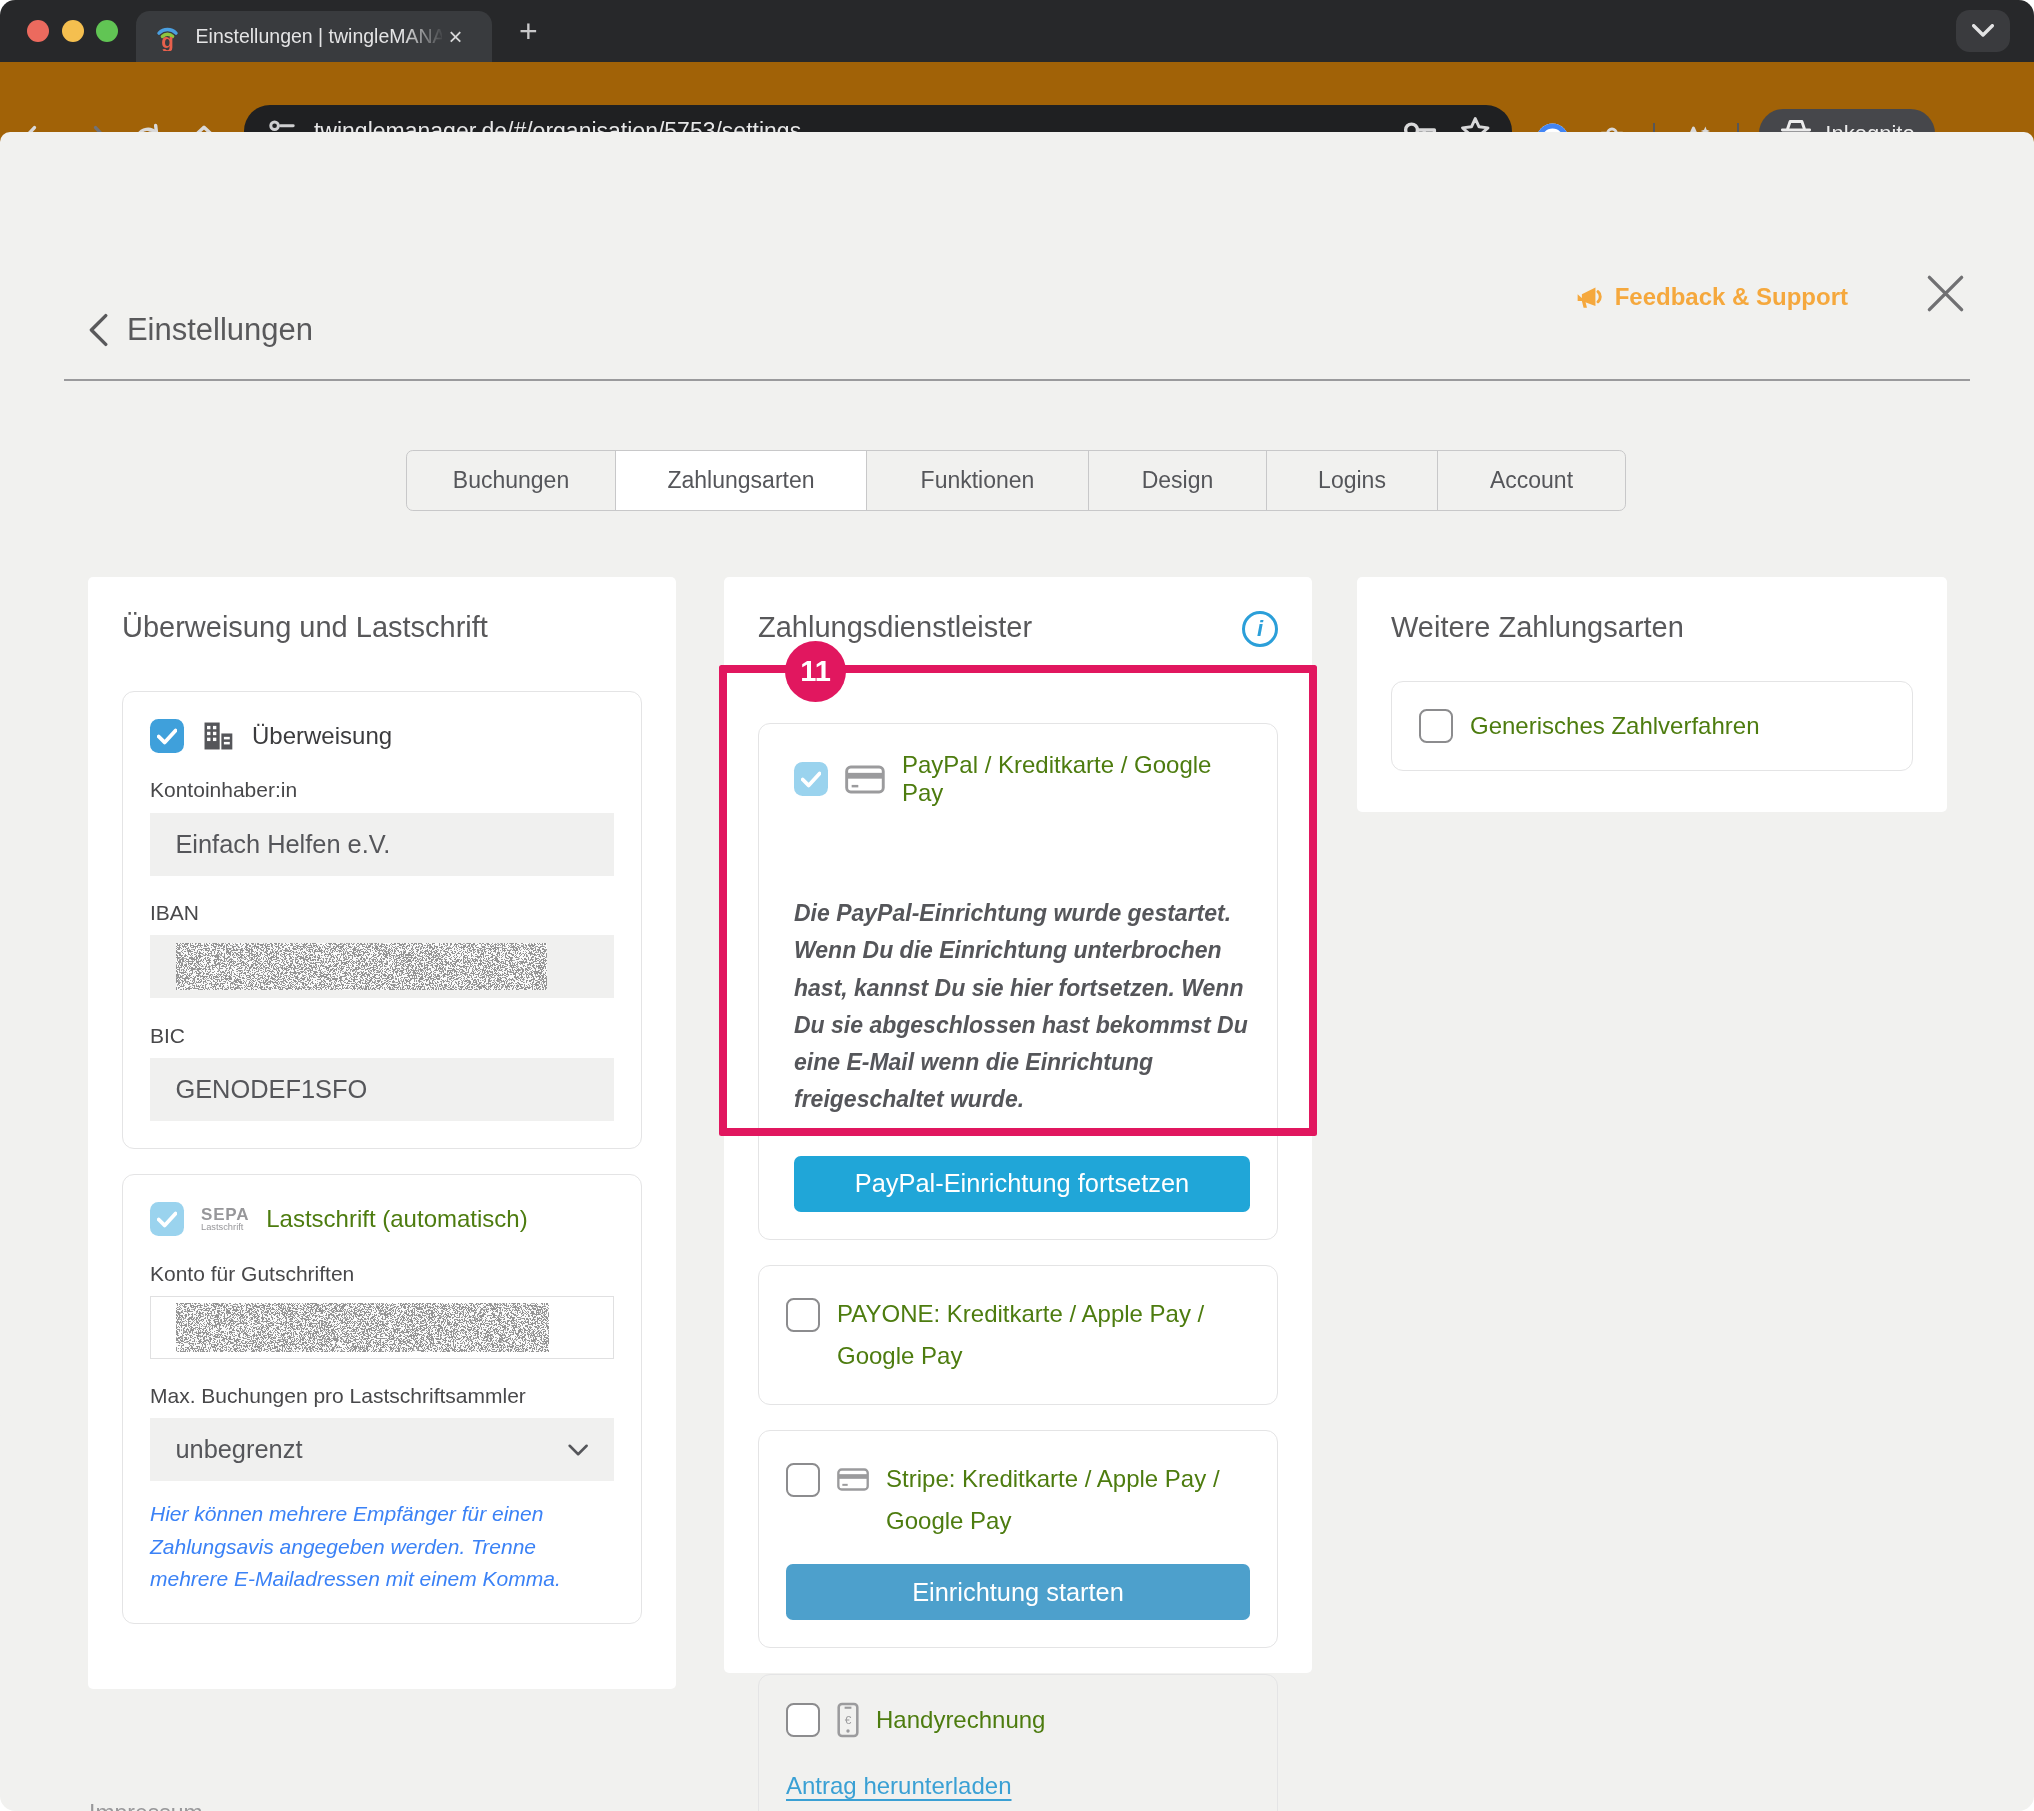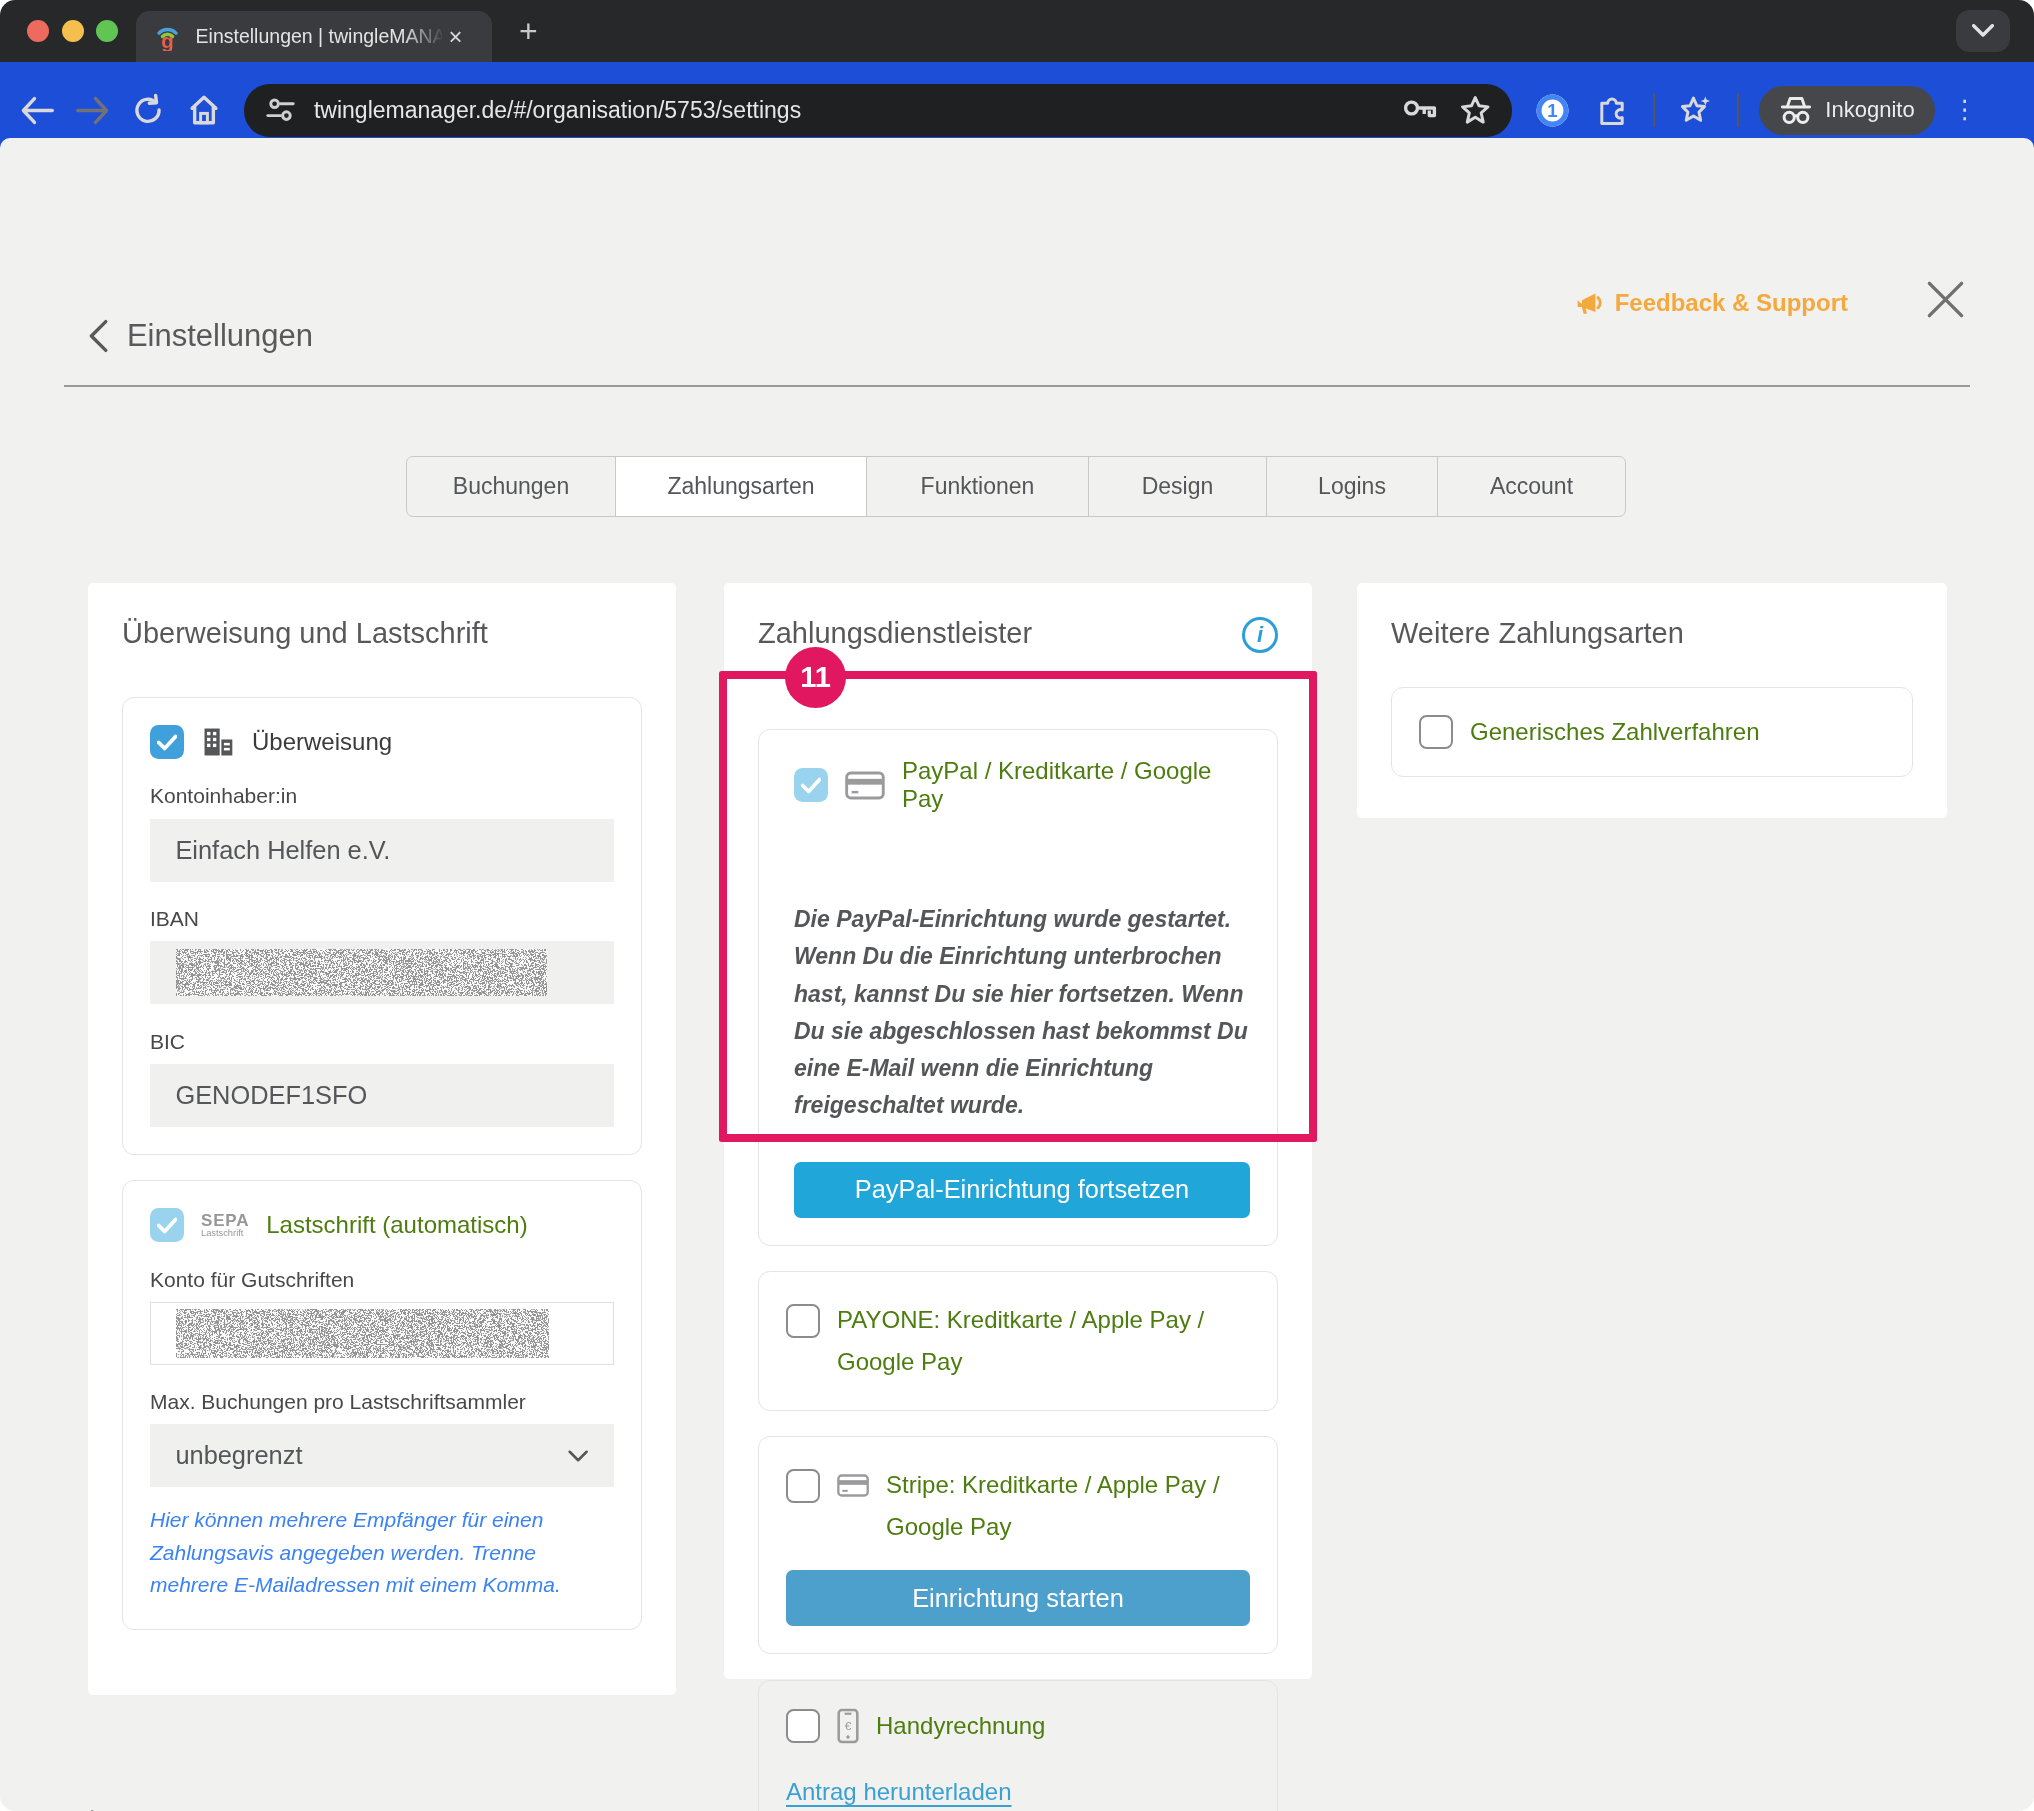--- a/index.html
+++ b/index.html
@@ -12,33 +12,33 @@
   .light { width:22px; height:22px; border-radius:50%; }
   .light.red{ background:#EC6A5E;} .light.yellow{ background:#F5BF4F;} .light.green{ background:#61C554;}
   .btab { position:absolute; left:136px; bottom:0; width:356px; height:51px; background:#393B3E; border-radius:13.6px 13.6px 0 0; display:flex; align-items:center; padding:0 17px; }
   .favicon { width:29px; height:29px; position:relative; flex:0 0 auto; }
   .btab-title { color:#E4E4E5; font-size:19.5px; margin-left:13.6px; white-space:nowrap; overflow:hidden; width:246px; position:relative; }
   .btab-fade { position:absolute; right:47px; top:0; bottom:0; width:42px; background:linear-gradient(to right, rgba(57,59,62,0), #393B3E); }
   .btab-close { color:#D8D8D9; font-size:24px; margin-left:6.8px; line-height:1; }
   .newtab-btn { position:absolute; left:519px; top:15.3px; color:#C9C9CA; font-size:32px; font-weight:300; line-height:1; }
   .tabsearch-btn { position:absolute; right:24px; top:10.2px; width:54px; height:42px; background:#3A3B3E; border-radius:13.6px; display:flex; align-items:center; justify-content:center; }
 
-  .toolbar { position:absolute; left:0; top:62px; width:100%; height:96px; background:#1d4ed8; display:flex; align-items:center; }
+  .toolbar { position:absolute; left:0; top:62px; width:100%; height:96px; background:#a16207; display:flex; align-items:flex-end; }
   .nav-ic { width:37px; height:37px; margin-left:18.6px; display:flex; align-items:center; justify-content:center; flex:0 0 auto; }
   .urlpill { height:53px; border-radius:26px; background:#1F2022; margin-left:22px; display:flex; align-items:center; width:1268px; padding:0 22px; }
   .url-text { color:#E7E7E8; font-size:23px; margin-left:18.6px; flex:1 1 auto; white-space:nowrap; }
   .pill-right { display:flex; align-items:center; gap:22px; margin-left:17px; }
   .ext-zone { display:flex; align-items:center; gap:24px; margin-left:22px; }
   .vdiv { width:1.7px; height:34px; background:#55565A; }
   .incog-pill { height:49px; border-radius:24.6px; background:#46474B; display:flex; align-items:center; gap:12px; padding:0 20.3px; margin-left:20.3px; }
   .incog-label { color:#ECECEC; font-size:22px; }
   .menu-dots { color:#D5D5D6; font-size:25.4px; letter-spacing:0; margin:0 22px 0 17px; line-height:0.6; }
 
   
-  .content { position:absolute; left:0; top:138px; width:100%; height:1291px; background:#F1F1EF;border-radius:10px; }
+  .content { position:absolute; left:0; top:132px; width:100%; height:1291px; background:#F1F1EF;border-radius:10px; }
   .feedback { position:absolute; top:151px; right:186px; display:flex; align-items:center; gap:10.2px; color:#F5A83D; font-size:24px; font-weight:600; }
   .page-close { position:absolute; top:142px; right:69px; width:39px; height:39px; }
   .page-close svg { display:block; }
   .page-head { position:absolute; top:180px; left:88px; display:flex; align-items:center; gap:18.6px; color:#59595B; font-size:31px; }
   .head-divider { position:absolute; top:247px; left:64px; right:64px; height:1.7px; background:#9A9A9C; }
 
   .navtabs { position:absolute; top:318px; left:406px; height:61px; display:flex; border:1.7px solid #C8C8C9; border-radius:6.8px; overflow:hidden; background:#F1F1EF; }
   .navtab { display:flex; align-items:center; justify-content:center; font-size:23px; color:#55565A; border-right:1.7px solid #C8C8C9; }
   .navtab:last-child { border-right:none; }
   .navtab.active { background:#FFFFFF; }

